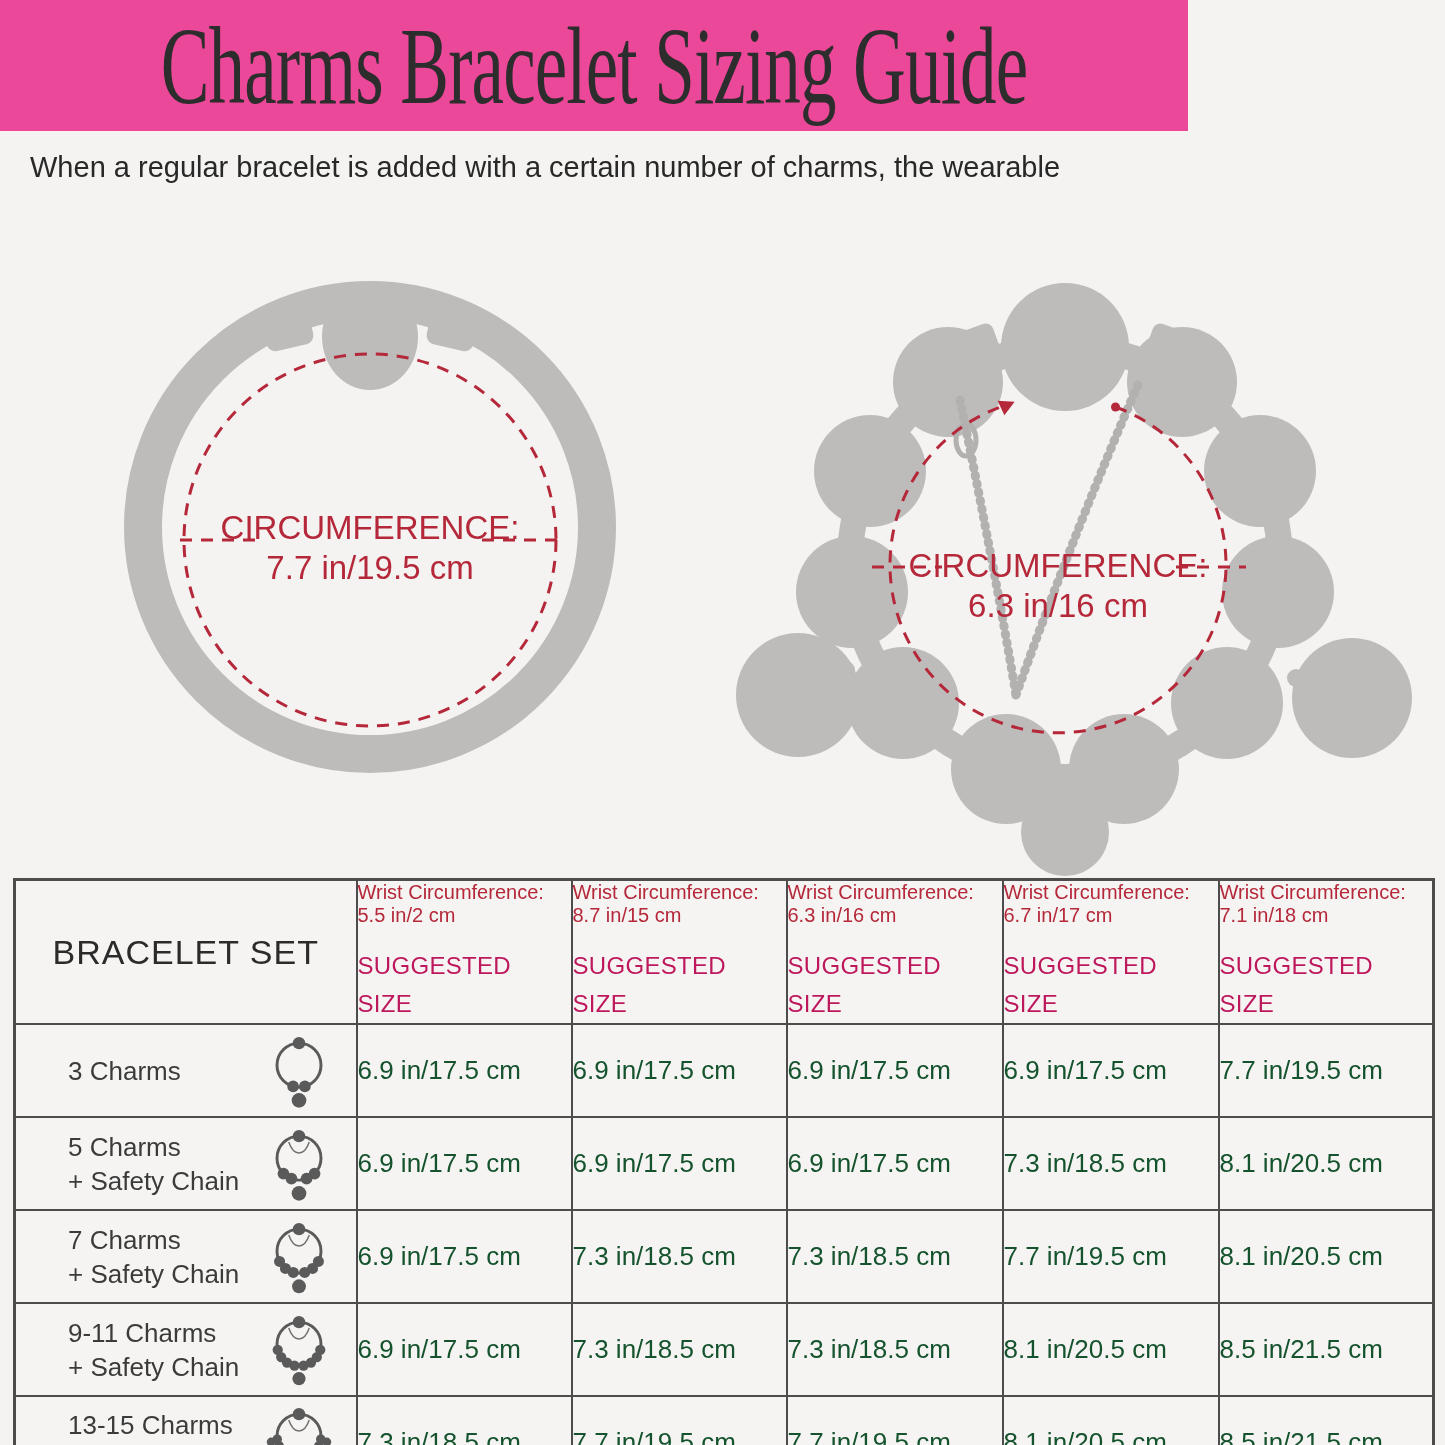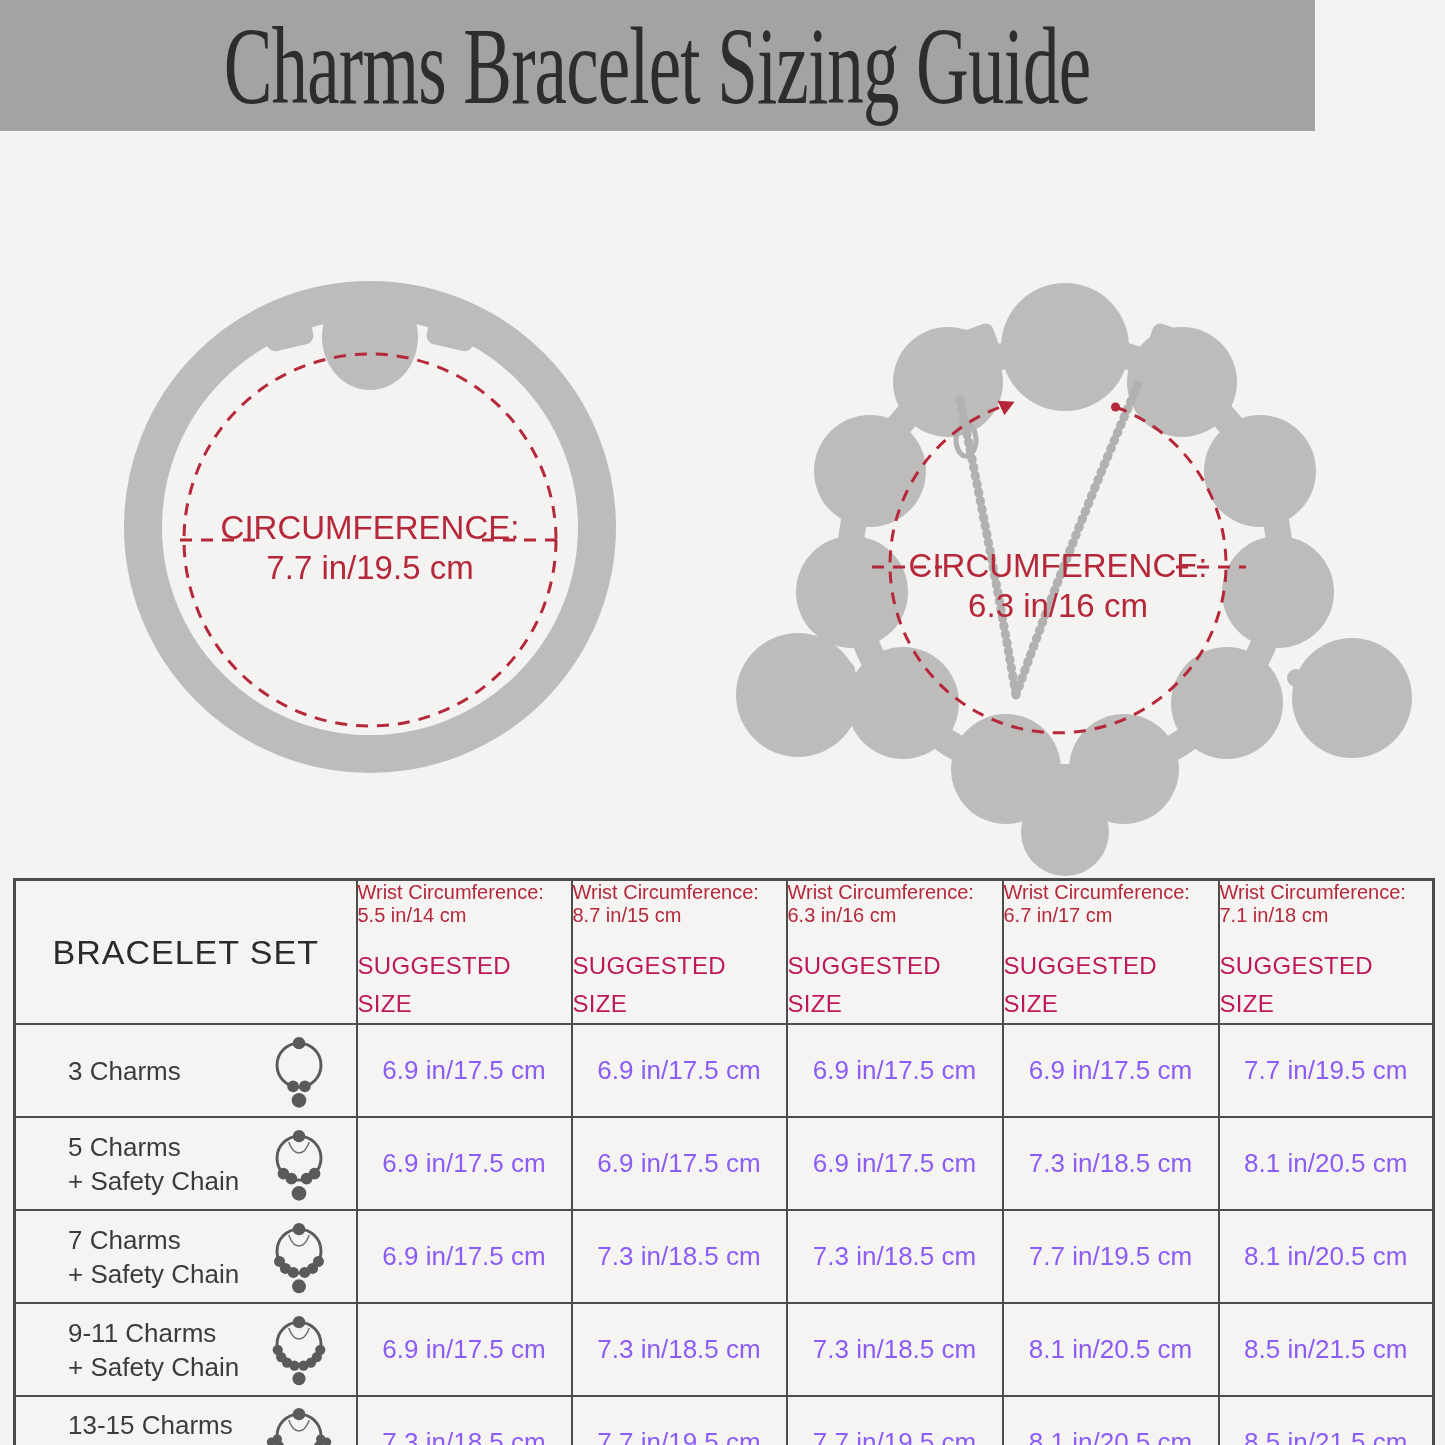--- a/index.html
+++ b/index.html
@@ -1,20 +1,20 @@
 <!DOCTYPE html>
 <html style="--accent: #b5283a;"><head>
 <meta charset="utf-8">
 <style>
   html,body{margin:0;padding:0;}
   body{width:1445px;height:1445px;font-family:"Liberation Sans",sans-serif;}
   #page{position:relative;width:1445px;height:1445px;background:#f4f3f1;overflow:hidden;}
 
   
-  .banner{position:absolute;left:0;top:0;width:1315px;height:131px;background:#a3a3a3;text-align:center;}
+  .banner{position:absolute;left:0;top:0;width:1188px;height:131px;background:#ec4899;text-align:center;}
   .banner h1{margin:0;line-height:131px;font-family:"Liberation Serif",serif;font-weight:500;
              font-size:84px;color:#2d2d2d;}
   .title-inner{display:inline-block;transform:scale(0.87,1.30);letter-spacing:-1px;white-space:nowrap;}
 
   
   .intro{position:absolute;left:30px;top:148px;width:1400px;color:#282828;font-size:29px;line-height:39px;}
 
   
   .illus{position:absolute;left:0;top:270px;width:1445px;height:608px;}
   .illus svg{position:absolute;left:0;top:0;}
@@ -25,21 +25,21 @@
   
   table.size-table{position:absolute;left:13px;top:878px;width:1419px;border-collapse:collapse;
                    table-layout:fixed;background:#f5f4f2;border:3px solid #4c4c4c;}
   .size-table td,.size-table th{border:2px solid #4c4c4c;vertical-align:middle;padding:0;font-weight:normal;}
   .size-table tr.hdr{height:96px;}
   .size-table tr.datarow{height:93px;}
   .hdr-first{font-size:34px;letter-spacing:1px;color:#2b2b2b;text-align:center;}
   .hdr-cell{text-align:left;padding:8px 6px 6px 12px;}
   .hdr-red{color:var(--accent,#b5283a);font-size:20px;line-height:23px;}
   .hdr-sub{color:#be185d;font-size:24px;line-height:38px;margin-top:20px;letter-spacing:0.3px;}
-  .val-cell{text-align:center;font-size:26px;color:#8b5cf6;margin-left:16px;}
+  .val-cell{font-size:26px;color:#14532d;margin-left:16px;}
   .set-inner{display:flex;align-items:center;justify-content:space-between;padding:0 24px 0 52px;}
   .set-label{text-align:left;font-size:26px;line-height:34px;color:#3b3b3b;}
   .mini-icon{width:66px;height:88px;flex:0 0 auto;}
   .mini-icon .ring{fill:none;stroke:#5a5a5a;stroke-width:4;}
   .mini-icon .bead{fill:#5a5a5a;}
   .mini-icon .chain{fill:none;stroke:#6f6f6f;stroke-width:2;}
 
   .sil{fill:#bdbcbb;}
   .sil-stroke{fill:none;stroke:#bdbcbb;}
   .red-dash{fill:none;stroke:var(--accent,#b5283a);stroke-width:3;stroke-dasharray:12 9;}
@@ -48,20 +48,21 @@
 </head>
 <body>
 
 <div id="page">
 
   <div class="banner">
     <h1><span class="title-inner">Charms Bracelet Sizing Guide</span></h1>
   </div>
 
   <div class="intro">
+    <div>When a regular bracelet is added with a certain number of charms, the wearable</div>
   </div>
 
   <div class="illus">
     <svg width="1445" height="608" viewBox="0 0 1445 608">
 
       <g>
         <circle class="sil-stroke" cx="370" cy="257" r="227" stroke-width="38"></circle>
         <rect class="sil" x="264" y="44" width="48" height="34" rx="9" transform="rotate(-13 288 61)"></rect>
         <rect class="sil" x="428" y="44" width="48" height="34" rx="9" transform="rotate(13 452 61)"></rect>
         <ellipse class="sil" cx="370" cy="67" rx="48" ry="53"></ellipse>
@@ -124,21 +125,21 @@
         <col style="width:215px">
       <col style="width:216px">
         <col style="width:216px">
         <col style="width:215px">
     </colgroup>
     <tbody>
         <tr class="hdr">
       <th class="hdr-first">BRACELET SET</th>
       <th class="hdr-cell">
         <div class="hdr-red">Wrist Circumference:</div>
-        <div class="hdr-red">5.5 in/14 cm</div>
+        <div class="hdr-red">5.5 in/2 cm</div>
         <div class="hdr-sub">SUGGESTED SIZE</div>
       </th>
       <th class="hdr-cell">
         <div class="hdr-red">Wrist Circumference:</div>
         <div class="hdr-red">8.7 in/15 cm</div>
         <div class="hdr-sub">SUGGESTED SIZE</div>
       </th>
       <th class="hdr-cell">
         <div class="hdr-red">Wrist Circumference:</div>
         <div class="hdr-red">6.3 in/16 cm</div>

